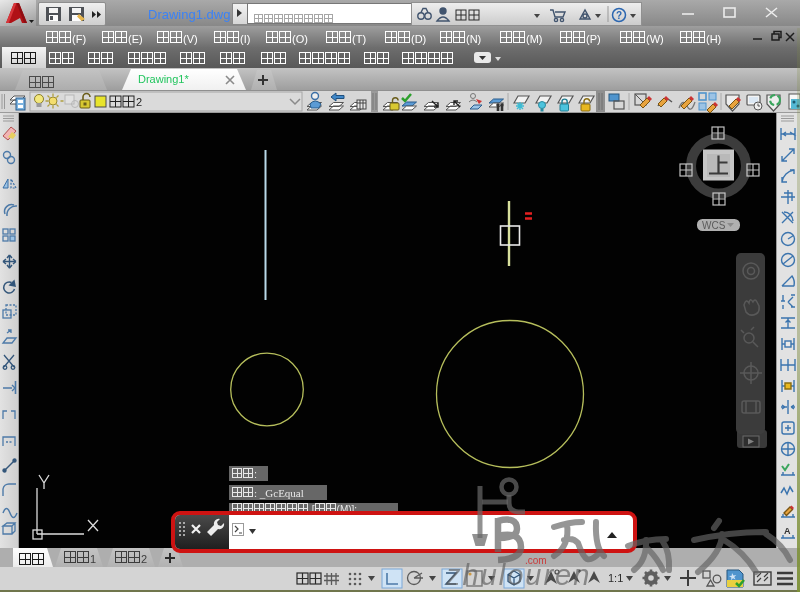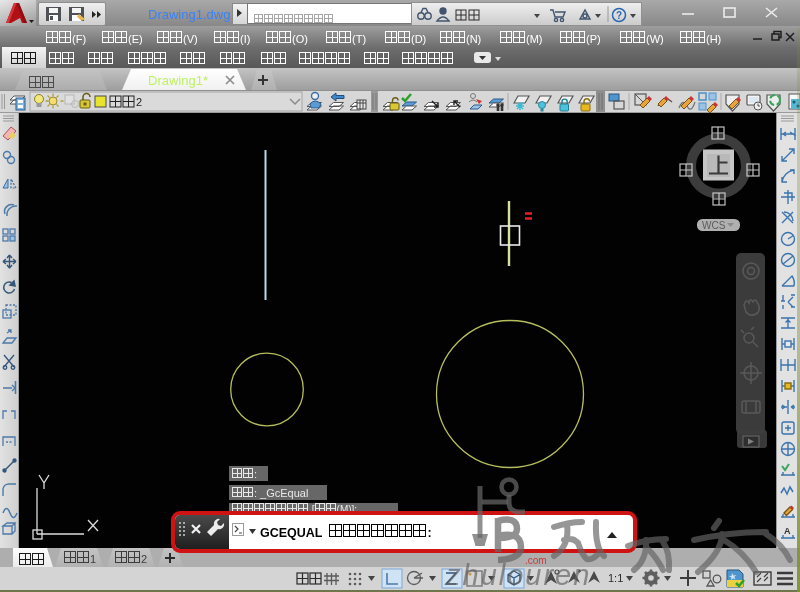--- a/index.html
+++ b/index.html
@@ -141,21 +141,21 @@
       </svg>
     </div>
 <svg class="ab" style="left:494px;top:56px" width="8" height="6">
       <path d="M1 1 l6 0 l-3 4 z" fill="#ddd"></path>
     </svg>
 
 <div class="ab" style="left:0;top:68px;width:800px;height:22px;background:linear-gradient(#c3c3c3,#9e9e9e)"></div>
 <div class="ab" style="left:15px;top:70px;width:92px;height:20px;background:linear-gradient(#c2c2c2,#adadad);clip-path:polygon(8px 0,84px 0,92px 20px,0 20px);border-radius:3px 3px 0 0"></div>
 <div class="ab row" style="left:29px;top:74px;--c:#4a4a4a"><i class="h12"></i><i class="h12"></i></div>
 <div class="ab" style="left:122px;top:69px;width:124px;height:21px;background:linear-gradient(#ffffff,#f0f0f0);clip-path:polygon(9px 0,115px 0,124px 21px,0 21px);border-radius:4px 4px 0 0"></div>
-<div class="ab" style="left:148px;top:73px;font-size:13px;color:#bef264">Drawing1*</div>
+<div class="ab" style="left:138px;top:73px;font-size:11px;color:#22c55e">Drawing1*</div>
 <svg class="ab" style="left:224px;top:74px" width="12" height="12">
       <path d="M2 2 l8 8 M10 2 l-8 8" stroke="#8a8a8a" stroke-width="1.6"></path>
     </svg>
 <div class="ab" style="left:251px;top:70px;width:26px;height:20px;background:linear-gradient(#c5c5c5,#b0b0b0);clip-path:polygon(6px 0,20px 0,26px 20px,0 20px);border-radius:3px 3px 0 0"></div>
 <svg class="ab" style="left:257px;top:74px" width="14" height="12">
       <path d="M6 1 v10 M1 6 h10" stroke="#333" stroke-width="2"></path>
     </svg>
 
 <div class="ab" style="left:0;top:90px;width:800px;height:23px;background:#d7d7d7;border-top:1px solid #8f8f8f;border-bottom:1px solid #9b9b9b;box-sizing:border-box"></div>
 <svg class="ab" style="left:0;top:90px" width="800" height="23" viewBox="0 0 800 23">
@@ -534,21 +534,21 @@
 </g>
 <g>
         <rect x="7" y="183" width="16" height="11" fill="#2e2e2e" stroke="#6a6a6a"></rect>
         <path d="M12 185.5 l6 3 l-6 3 z" fill="#808080"></path>
       </g>
 </svg>
 
 <div class="ab" style="left:229px;top:466px;width:39px;height:15px;background:rgba(112,112,112,.92)"></div>
 <div class="ab row" style="left:232px;top:468px;--c:#e8e8e8;color:#e8e8e8;font-size:11px"><i class="h10"></i><i class="h10"></i>:</div>
 <div class="ab" style="left:229px;top:485px;width:98px;height:15px;background:rgba(112,112,112,.92)"></div>
-<div class="ab row" style="left:232px;top:487px;--c:#e8e8e8;color:#e8e8e8;font-size:11px;font-family:Liberation Sans, sans-serif"><i class="h10"></i><i class="h10"></i>: _GcEqual</div>
+<div class="ab row" style="left:232px;top:487px;--c:#e8e8e8;color:#e8e8e8;font-size:11px;font-family:Liberation Serif, serif"><i class="h10"></i><i class="h10"></i>: _GcEqual</div>
 <div class="ab" style="left:229px;top:503px;width:169px;height:9px;background:rgba(112,112,112,.92)"></div>
 <div class="ab row" style="left:232px;top:503px;--c:#e8e8e8;color:#e8e8e8;font-size:10px;height:9px;overflow:hidden"><i class="h10"></i><i class="h10"></i><i class="h10"></i><i class="h10"></i><i class="h10"></i><i class="h10"></i><i class="h10"></i> [<i class="h10"></i><i class="h10"></i>(M)]:</div>
 
 <div class="ab" style="left:171px;top:511px;width:466px;height:42px;border:4px solid #ce1312;border-radius:9px;background:#fff;box-sizing:border-box;overflow:hidden;z-index:4">
 <div style="position:absolute;left:0;top:0;width:54px;height:100%;background:linear-gradient(#4a4a4a,#1f1f1f)">
 <svg width="54" height="31" viewBox="0 0 54 31">
 <g fill="#cfcfcf">
             <circle cx="5" cy="8" r="1"></circle>
             <circle cx="9" cy="8" r="1"></circle>
             <circle cx="5" cy="12" r="1"></circle>
@@ -564,21 +564,20 @@
       </div>
 <div style="position:absolute;left:57px;top:8px;width:12px;height:13px;border:1px solid #9a9a9a;box-sizing:border-box">
 <svg width="10" height="11">
           <path d="M2 2 l3 3 l-3 3" stroke="#444" stroke-width="1.2" fill="none"></path>
           <path d="M6 9 h3" stroke="#444" stroke-width="1.2"></path>
         </svg>
       </div>
 <svg class="ab" style="left:73px;top:13px" width="9" height="7">
         <path d="M1 1 l7 0 l-3.5 5 z" fill="#333"></path>
       </svg>
-<div class="ab row" style="left:85px;top:9px;--c:#000;color:#000;font-size:12.5px;font-weight:bold">GCEQUAL&nbsp; <i class="h13"></i><i class="h13"></i><i class="h13"></i><i class="h13"></i><i class="h13"></i><i class="h13"></i><i class="h13"></i>:</div>
 <svg class="ab" style="left:431px;top:16px" width="12" height="8">
         <path d="M6 1 l5 6 l-10 0 z" fill="#222"></path>
       </svg>
 </div>
 
 <div class="ab" style="left:0;top:548px;width:800px;height:19px;background:#aeaeae"></div>
 <div class="ab" style="left:13px;top:548px;width:40px;height:19px;background:linear-gradient(#fdfdfd,#ececec);clip-path:polygon(0 0,34px 0,40px 19px,0 19px)"></div>
 <div class="ab row" style="left:19px;top:551px;--c:#1a1a1a"><i class="h12" style="border-width:1.5px"></i><i class="h12" style="border-width:1.5px"></i></div>
 <div class="ab" style="left:55px;top:548px;width:48px;height:19px;background:linear-gradient(#c3c3c3,#b2b2b2);clip-path:polygon(6px 0,42px 0,48px 19px,0 19px)"></div>
 <div class="ab row" style="left:64px;top:551px;--c:#3c3c3c;color:#3c3c3c;font-size:11px"><i class="h12"></i><i class="h12"></i>1</div>

